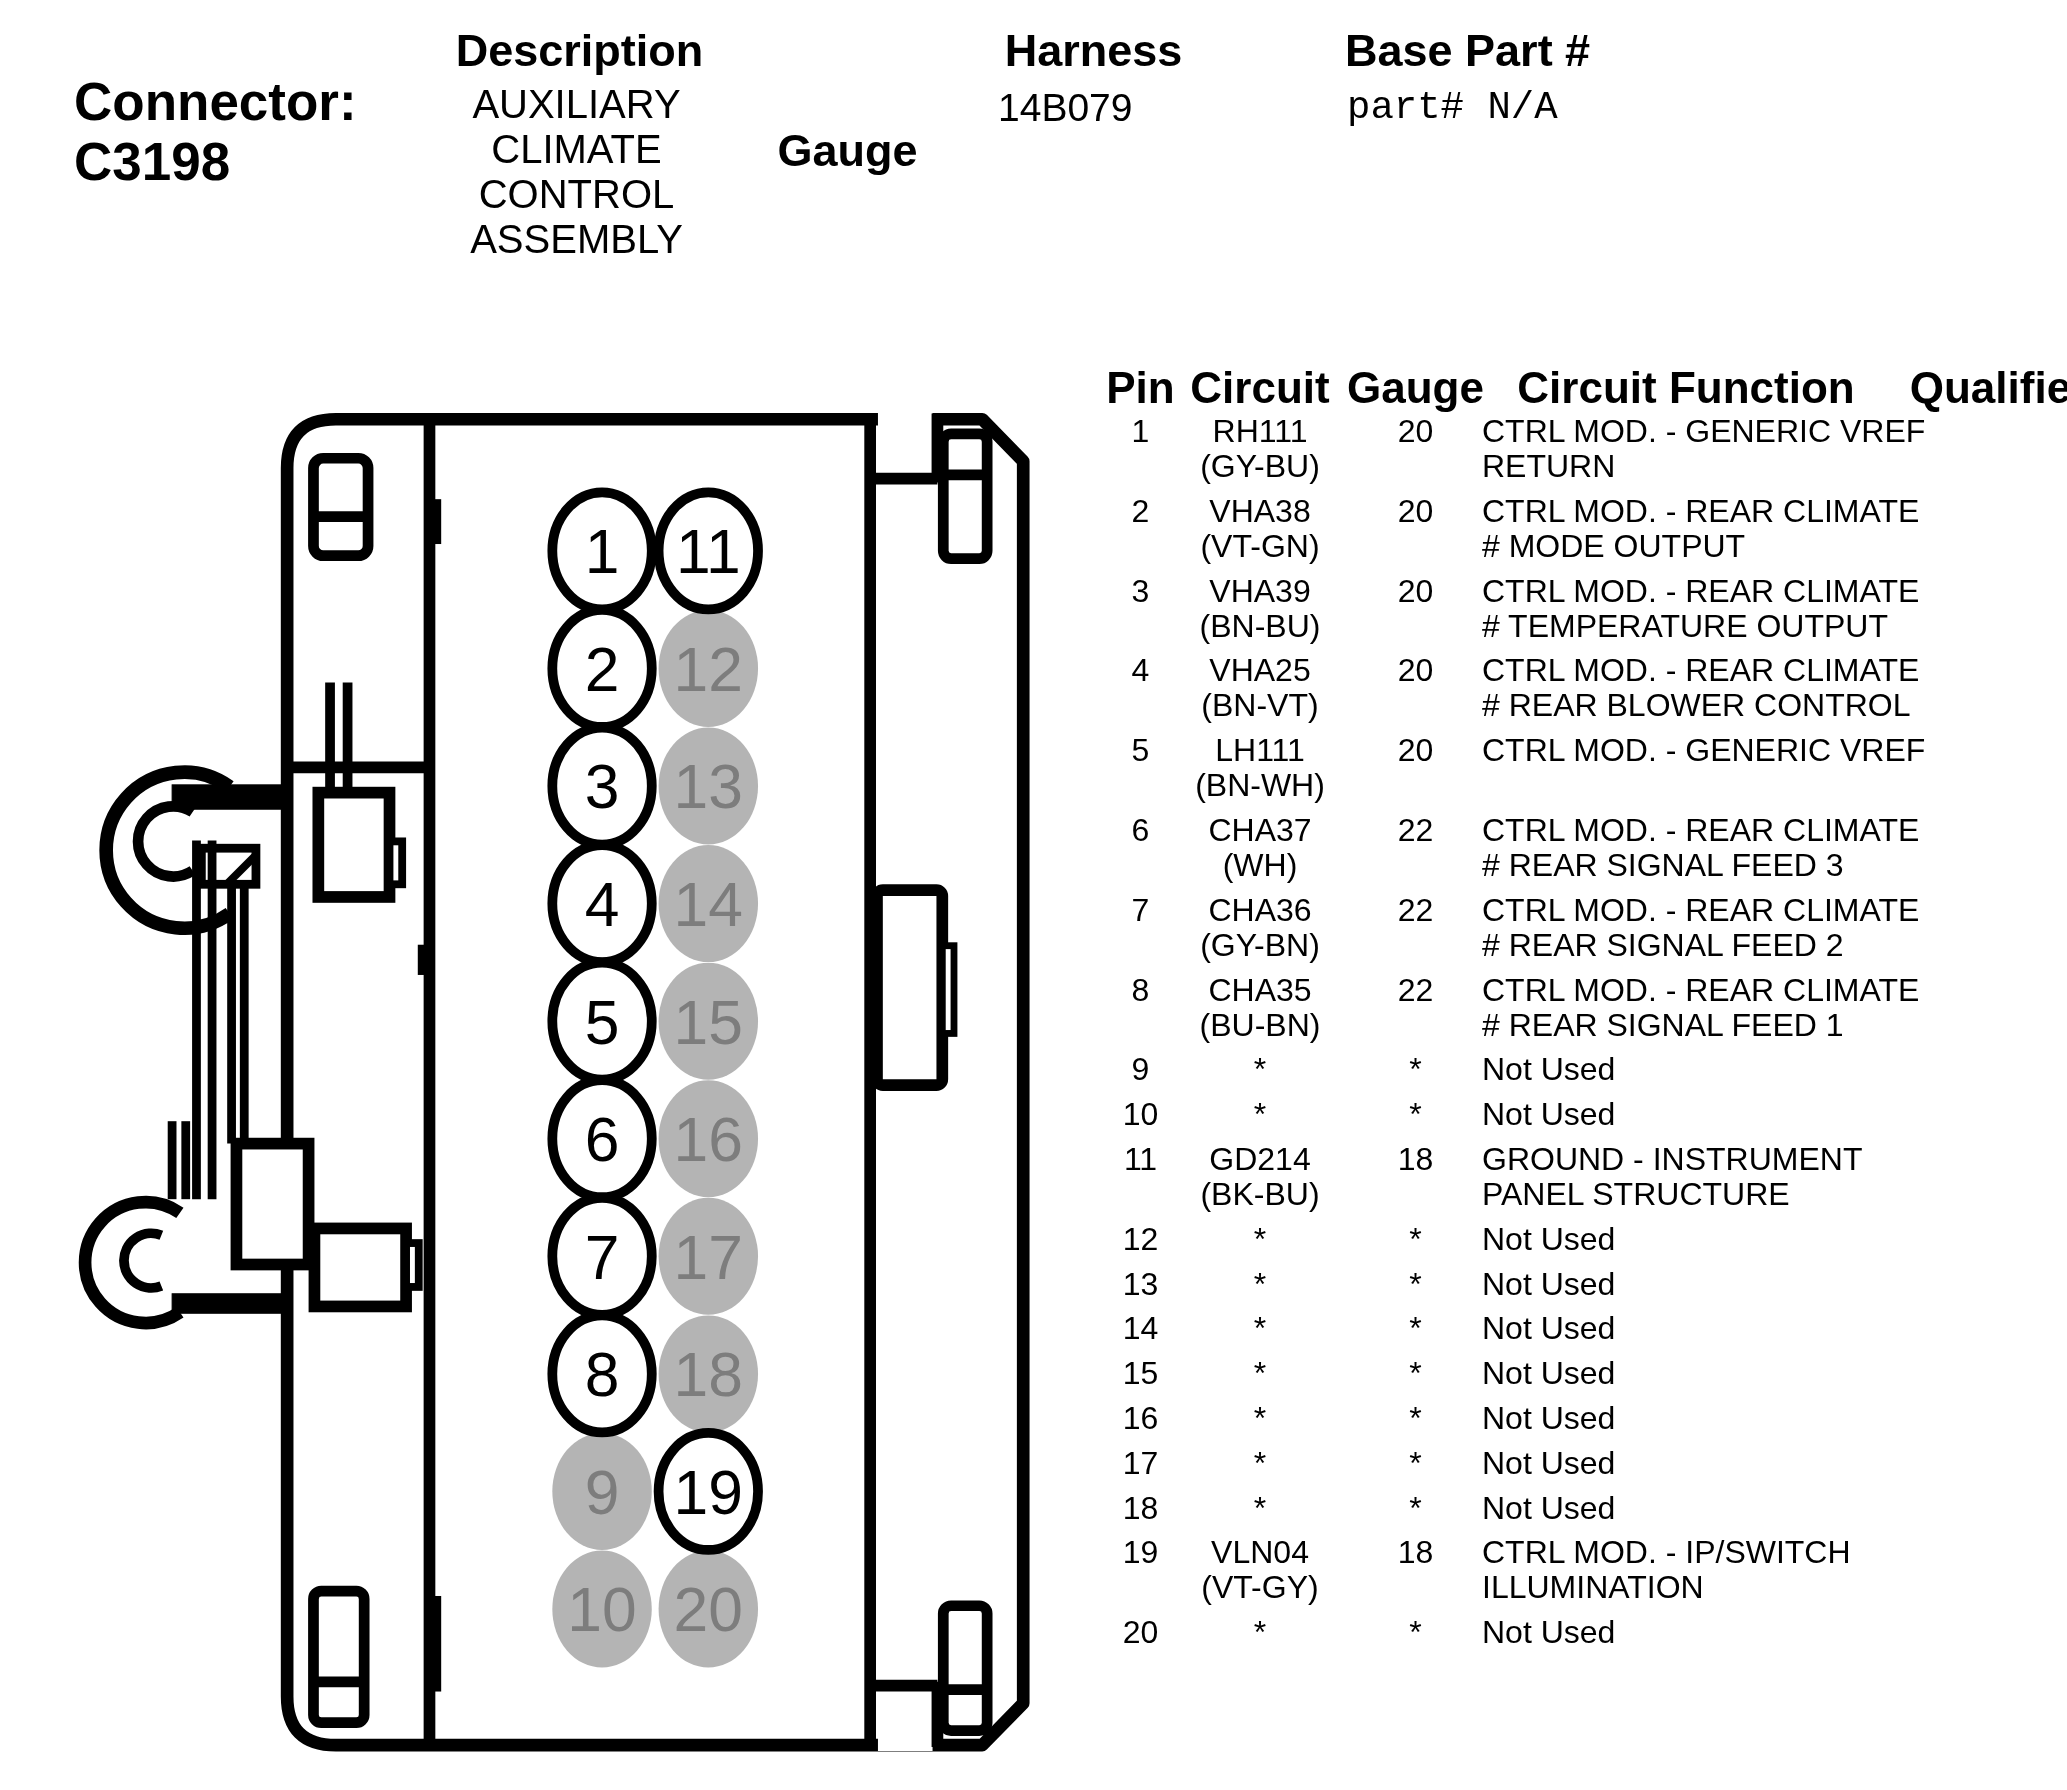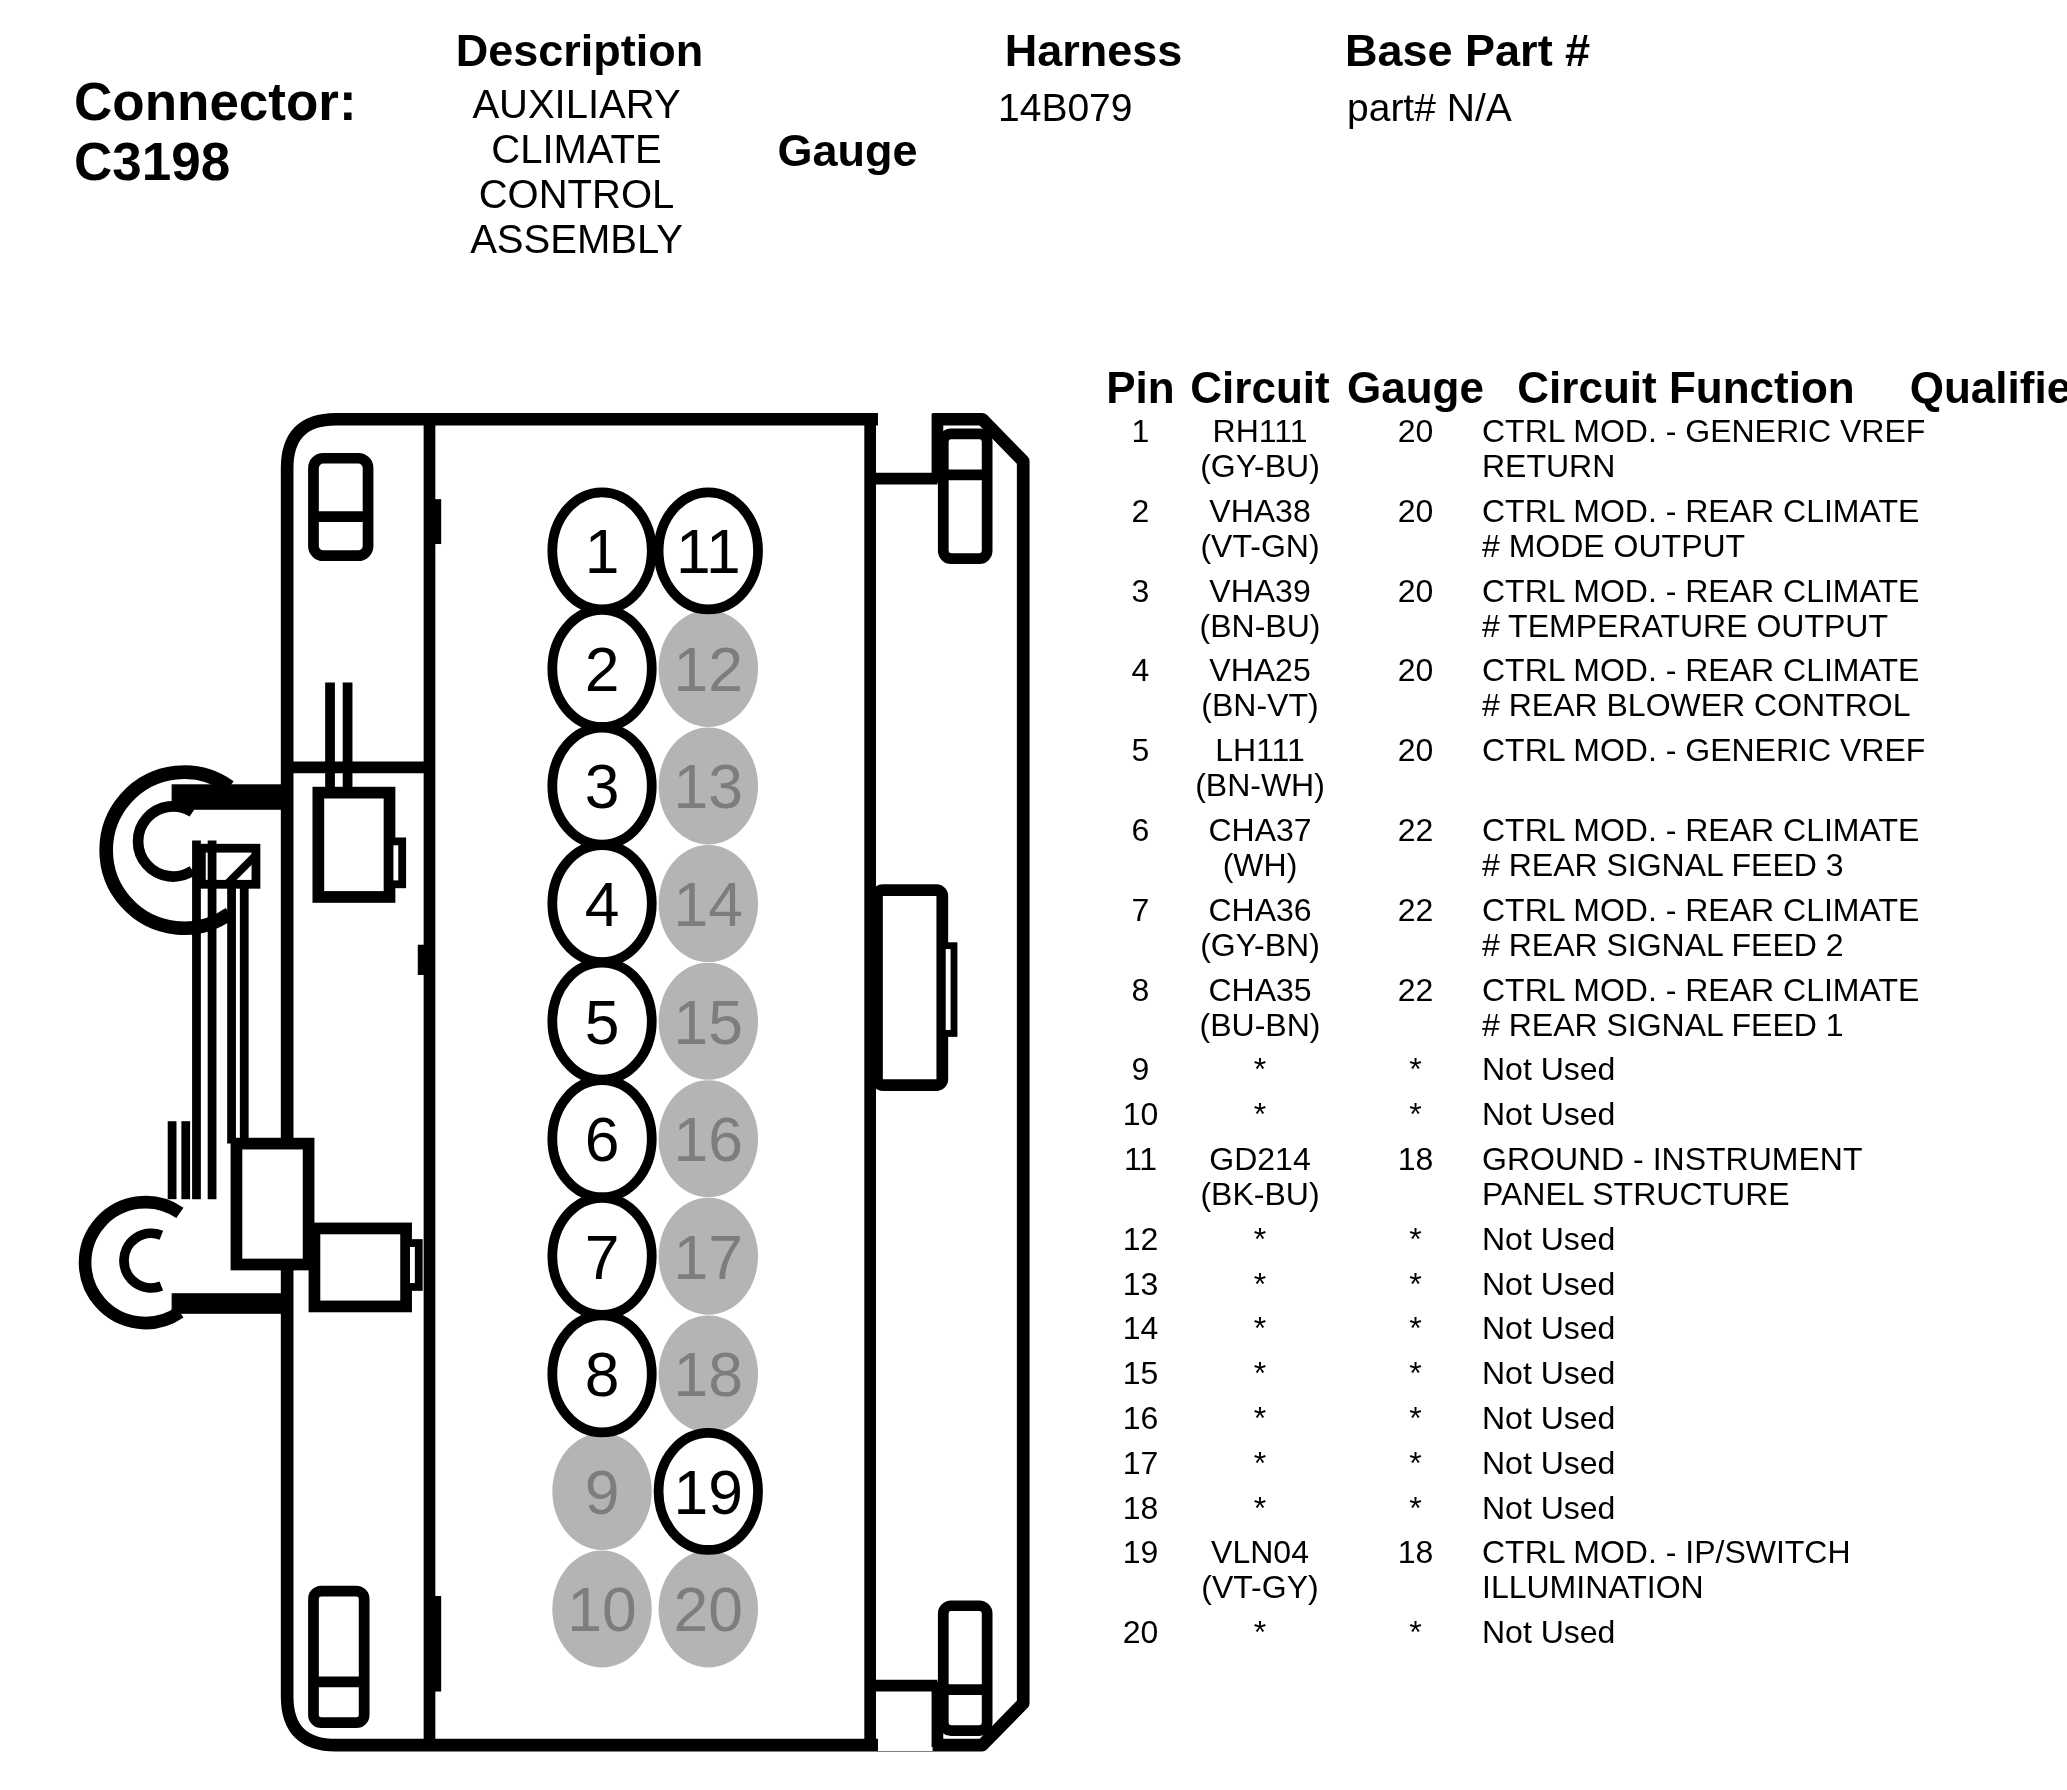--- a/index.html
+++ b/index.html
@@ -8,21 +8,21 @@
   .abs{position:absolute;}
   .hdr-label{font-weight:bold;font-size:45px;text-align:center;white-space:nowrap;}
   .hdr-value{font-size:39px;text-align:left;white-space:nowrap;}
   #connector-label{left:26px;top:72px;font-size:53px;font-weight:bold;line-height:60px;white-space:pre-line;}
   #description-label{left:385px;top:25px;width:293px;}
   #description-value{left:382px;top:82px;width:293px;font-size:40px;line-height:45px;text-align:center;}
   #color-label{left:702px;top:125px;width:195px;}
   #harness-label{left:948px;top:25px;width:195px;}
   #harness-value{left:950px;top:86px;width:195px;}
   #basepart-label{left:1297px;top:25px;width:244px;}
-  #basepart-value{left:1299px;top:86px;width:244px;}
+  #basepart-value{left:1299px;top:86px;width:244px;font-family:Liberation Mono, monospace;}
   #pigtail-label{left:1646px;top:25px;width:293px;}
   
   #table-header{left:0;top:363px;width:2068px;height:45px;font-weight:bold;font-size:44px;}
   .th{position:absolute;text-align:center;white-space:nowrap;}
   #th-pin{left:1039px;width:107px;}
   #th-circuit{left:1122px;width:180px;}
   #th-gauge{left:1297px;width:141px;}
   #th-function{left:1443px;width:390px;}
   #th-qualifier{left:1824px;width:254px;}
   #table-rows{left:0;top:414px;width:2068px;}

